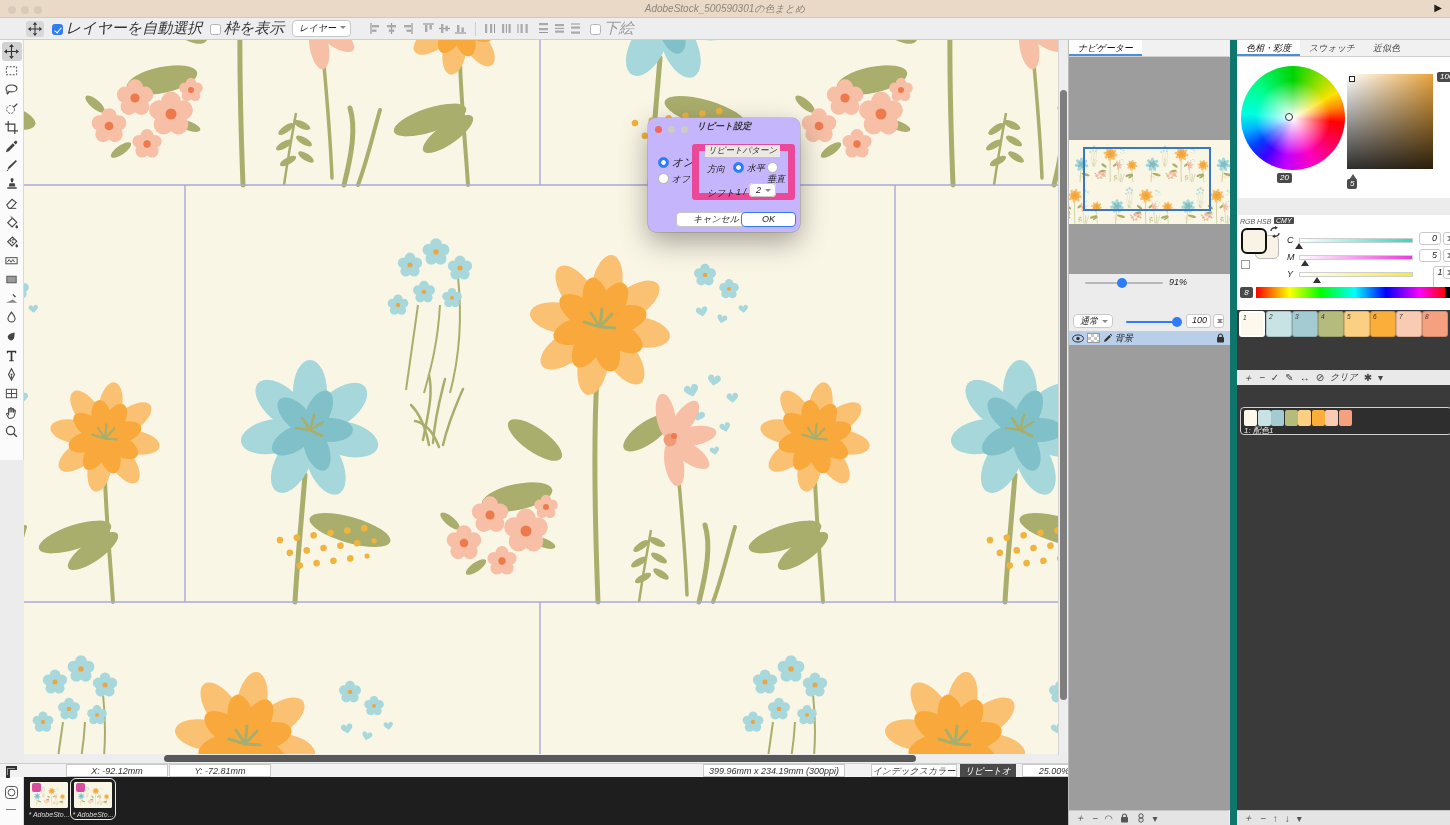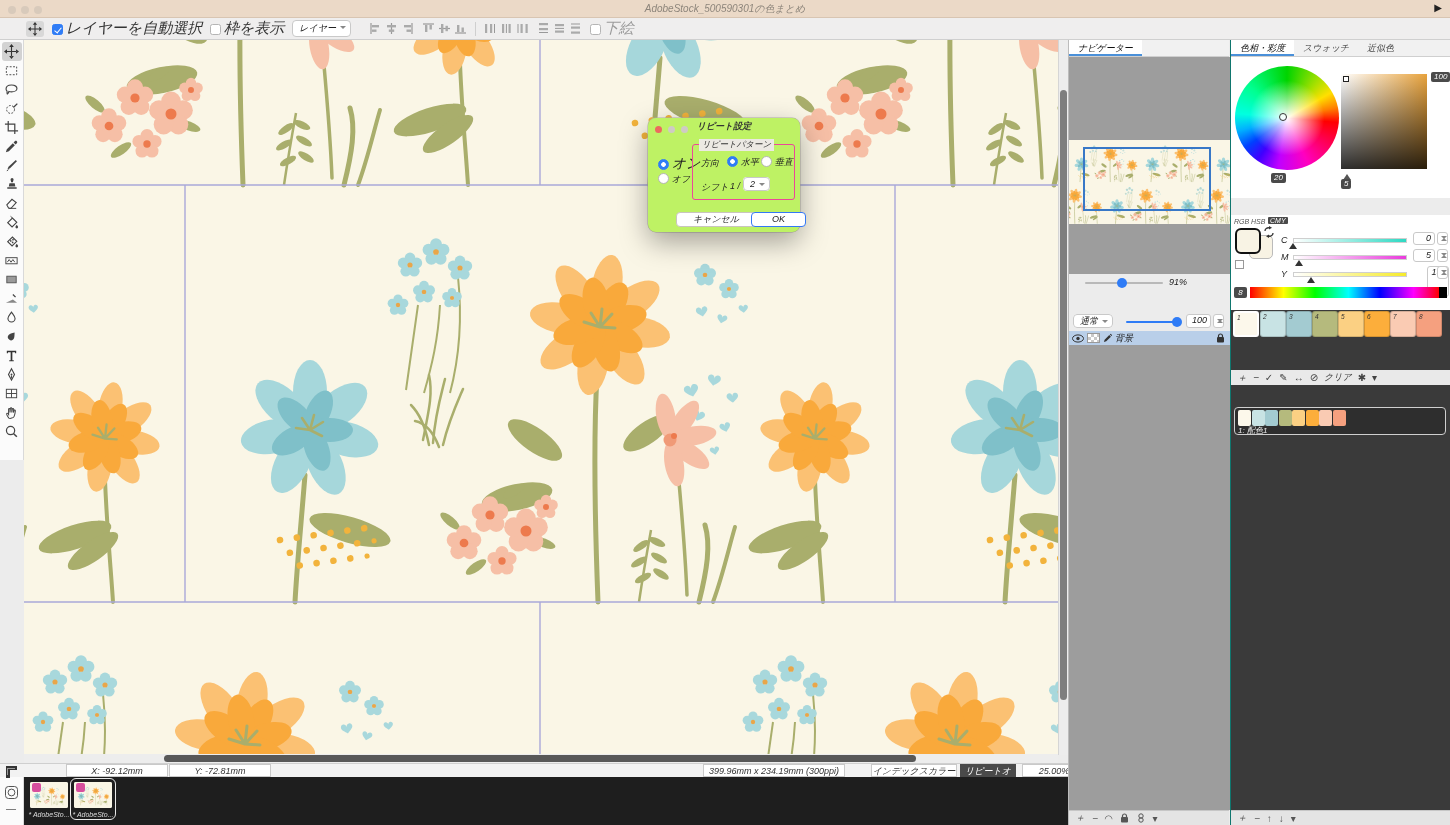--- a/index.html
+++ b/index.html
@@ -38,21 +38,21 @@
   .sdark{background:#4a4a4a;color:#fff;border-color:#4a4a4a;}
   
   .strip{left:24px;top:777px;width:1044px;height:48px;background:#1e1e1e;}
   .leftdock{left:0;top:777px;width:24px;height:48px;background:#fbfbfb;border-right:1px solid #d9d9d9;}
   .thumbdoc{position:absolute;top:5px;width:38px;height:26px;background:#FAF6E6;border-radius:2px;overflow:hidden;}
   .doclabel{position:absolute;top:34px;font-size:7px;color:#ddd;width:46px;text-align:center;}
   .badge-pink{position:absolute;width:9px;height:9px;border-radius:2px;background:#d74f9e;top:1px;left:2px;}
   .selring{position:absolute;border:1.5px solid #e8e8e8;border-radius:6px;}
   
   .panelA{left:1068px;top:40px;width:161px;height:785px;background:#ECECEC;border-left:1px solid #bcbcbc;}
-  .panelB{left:1230px;top:40px;width:220px;height:785px;background:#ECECEC;border-left:1px solid #0f766e;}
+  .panelB{left:1230px;top:40px;width:220px;height:785px;background:#ECECEC;border-left:7px solid #0f766e;}
   .tabrow{position:relative;height:17px;background:#F1F1F1;border-bottom:1px solid #cfcfcf;display:flex;}
   .tab{padding:0 9px;font-size:9px;line-height:16px;color:#444;}
   .tab.sel{background:#fff;border-bottom:2px solid #4a90d9;color:#111;}
   .graybg{background:#9D9D9D;}
   .navband{position:absolute;left:0;width:161px;background:#FAF6E6;overflow:hidden;}
   .navrect{position:absolute;border:2px solid #3878C7;}
   .sliderline{position:absolute;height:2px;background:#b9b9b9;border-radius:1px;}
   .knob{position:absolute;width:10px;height:10px;border-radius:50%;background:#2F7CF6;}
   .valbox{position:absolute;background:#fff;border:1px solid #c9c9c9;border-radius:3px;text-align:right;font-size:9px;padding-right:3px;}
   .stepper{position:absolute;width:11px;background:#fff;border:1px solid #c9c9c9;border-radius:3px;}
@@ -72,25 +72,25 @@
   .chan{position:absolute;display:flex;align-items:center;font-size:9px;}
   .chanbar{height:5px;width:114px;border:0.5px solid #cfcfcf;}
   .tri-up{position:absolute;width:0;height:0;border:4px solid transparent;border-bottom:6px solid #333;}
   .chip{position:absolute;width:26px;height:26px;border-radius:3px;border:1px solid rgba(0,0,0,.15);font-size:6.5px;padding:1px 0 0 2px;color:#333;}
   .mchip{width:13px;height:16px;display:inline-block;border-radius:2px;margin-right:0.5px;}
   .darkzone{position:absolute;left:0;width:220px;background:#3A3A3A;}
   .iconrow{position:absolute;left:0;width:220px;height:15px;background:#E9E9E9;display:flex;align-items:center;gap:6px;padding-left:6px;color:#444;font-size:10px;}
   .schemeitem{position:absolute;left:3px;width:212px;height:28px;border:1.5px solid #cfcfcf;border-radius:4px;background:#2e2e2e;padding:2px 0 0 3px;}
   .schemelabel{font-size:8px;color:#eee;margin-top:-3px;}
   
-  .dialog{left:648px;top:118px;width:152px;height:114px;background:#bef264;border-radius:8px;box-shadow:0 10px 28px rgba(0,0,0,.35),0 0 0 0.5px #b9b5af;}
+  .dialog{left:648px;top:118px;width:152px;height:114px;background:#c4b5fd;border-radius:8px;box-shadow:0 10px 28px rgba(0,0,0,.35),0 0 0 0.5px #b9b5af;}
   .dlg-title{position:absolute;top:0;left:0;width:100%;height:17px;text-align:center;font-size:9px;font-weight:bold;color:#333;line-height:17px;}
   .radio{width:11px;height:11px;border-radius:50%;border:1px solid #b5b5b5;background:#fff;display:inline-block;vertical-align:-2px;}
   .radio.on{background:radial-gradient(circle at 50% 50%,#fff 0 2px,#2F7CF6 2.6px);border-color:#2F7CF6;}
-  .fieldset{position:absolute;border:1px solid #ec4899;border-radius:3px;}
+  .fieldset{position:absolute;border:7px solid #ec4899;border-radius:3px;}
   .flegend{position:absolute;top:-6px;left:6px;background:#ECE9E3;padding:0 3px;font-size:8.5px;color:#333;}
   .btn{position:absolute;height:15px;background:#fff;border:1px solid #c9c5bf;border-radius:4px;font-size:9px;text-align:center;line-height:13px;color:#222;}
   .btn.primary{border:1.5px solid #3478F6;}
 </style>
 </head>
 <body>
 
 <div class="app">
 
   <div class="abs titlebar">
@@ -530,33 +530,33 @@
     </div>
   <div class="abs hsb">
       <span class="thumb"></span>
     </div>
 
   <div class="abs dialog">
     <div class="dlg-title">リピート設定</div>
     <span class="abs" style="left:7px;top:6px;"><span class="tl" style="background:#EC6A5E;width:7px;height:7px;"></span></span>
     <span class="abs" style="left:20px;top:6px;"><span class="tl" style="background:#cfcbc4;width:7px;height:7px;"></span></span>
     <span class="abs" style="left:33px;top:6px;"><span class="tl" style="background:#cfcbc4;width:7px;height:7px;"></span></span>
-    <span class="abs" style="left:10px;top:37px;"><span class="radio on"></span> <span style="font-size:14px;">オン</span></span>
+    <span class="abs" style="left:10px;top:37px;"><span class="radio on"></span> <span style="font-size:11px;">オン</span></span>
     <span class="abs" style="left:10px;top:55px;"><span class="radio"></span> <span style="font-size:9px;">オフ</span></span>
     <div class="fieldset" style="left:44px;top:26px;width:103px;height:56px;">
       <span class="flegend">リピートパターン</span>
       <span class="abs" style="left:8px;top:12px;font-size:9px;">方向</span>
       <span class="abs" style="left:34px;top:11px;"><span class="radio on"></span> <span style="font-size:9px;margin-top:38px;">水平</span></span>
       <span class="abs" style="left:68px;top:11px;"><span class="radio"></span> <span style="font-size:9px;">垂直</span></span>
       <span class="abs" style="left:8px;top:36px;font-size:9px;">シフト</span>
       <span class="abs" style="left:37px;top:36px;font-size:9px;">1 /</span>
       <span class="dd abs" style="left:50px;top:33px;width:46px;">2</span>
     </div>
     <span class="btn" style="left:28px;top:94px;width:80px;">キャンセル</span>
-    <span class="btn primary" style="left:103px;top:94px;width:55px;">OK</span>
+    <span class="btn primary" style="left:93px;top:94px;width:55px;">OK</span>
   </div>
 
   <div class="abs statusbar">
     <span class="sbox" style="left:66px;width:102px;">X:  -92.12mm</span>
     <span class="sbox" style="left:169px;width:102px;">Y:  -72.81mm</span>
     <span class="sbox" style="left:703px;width:142px;">399.96mm x 234.19mm (300ppi)</span>
     <span class="sbox" style="left:871px;width:86px;">インデックスカラー</span>
     <span class="sbox sdark" style="left:960px;width:56px;">リピートオン</span>
     <span class="sbox" style="left:1022px;width:64px;">25.00%</span>
   </div>

